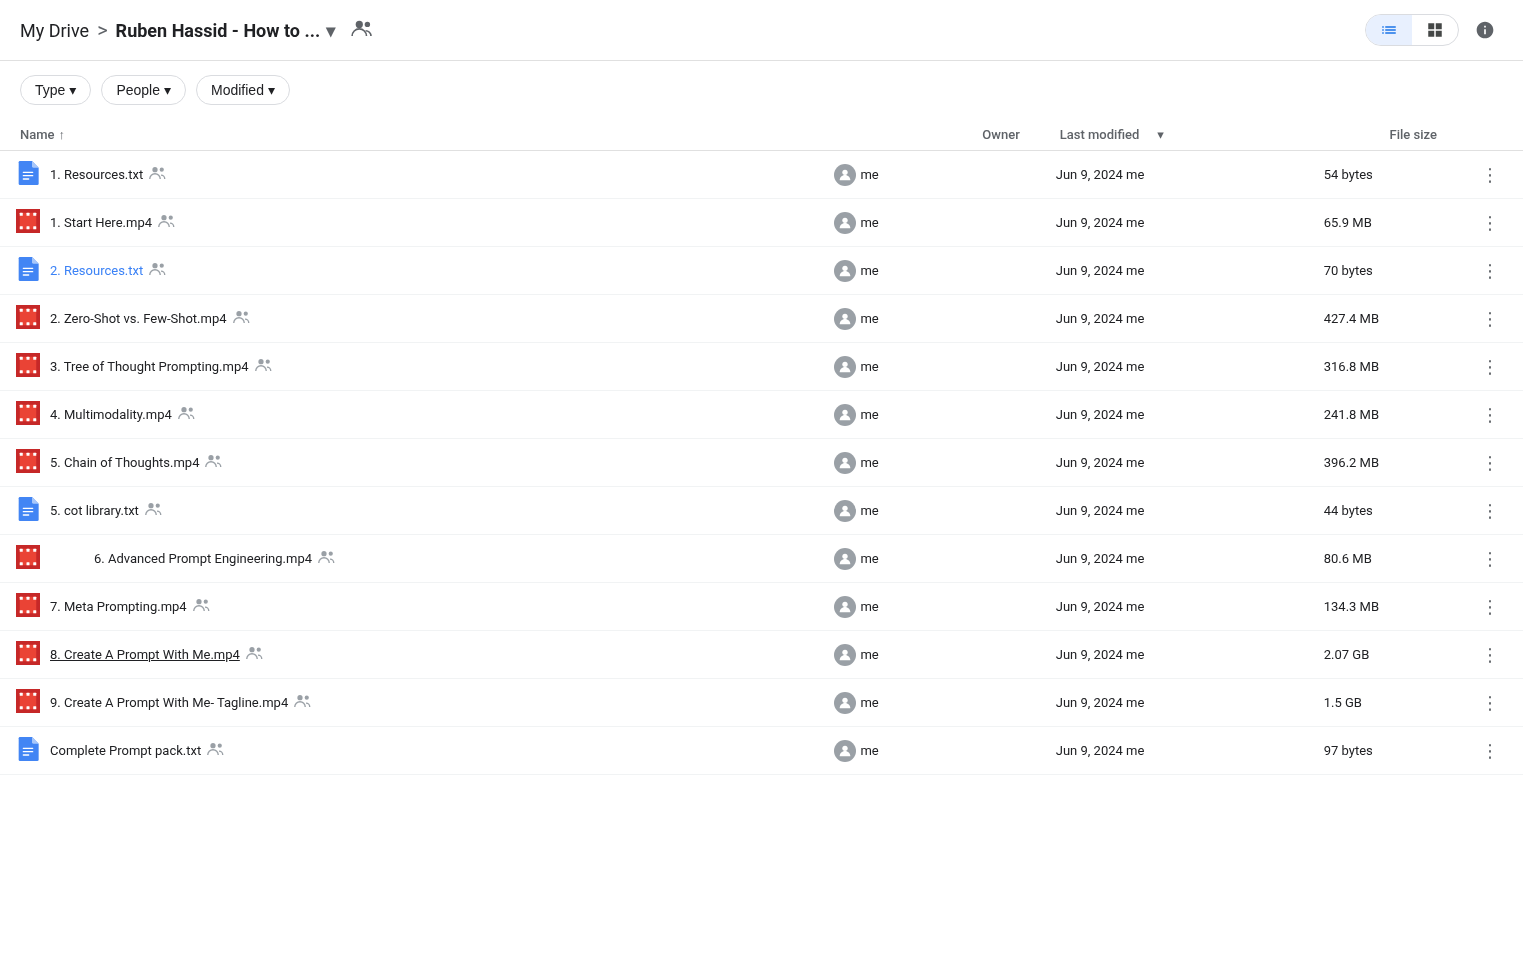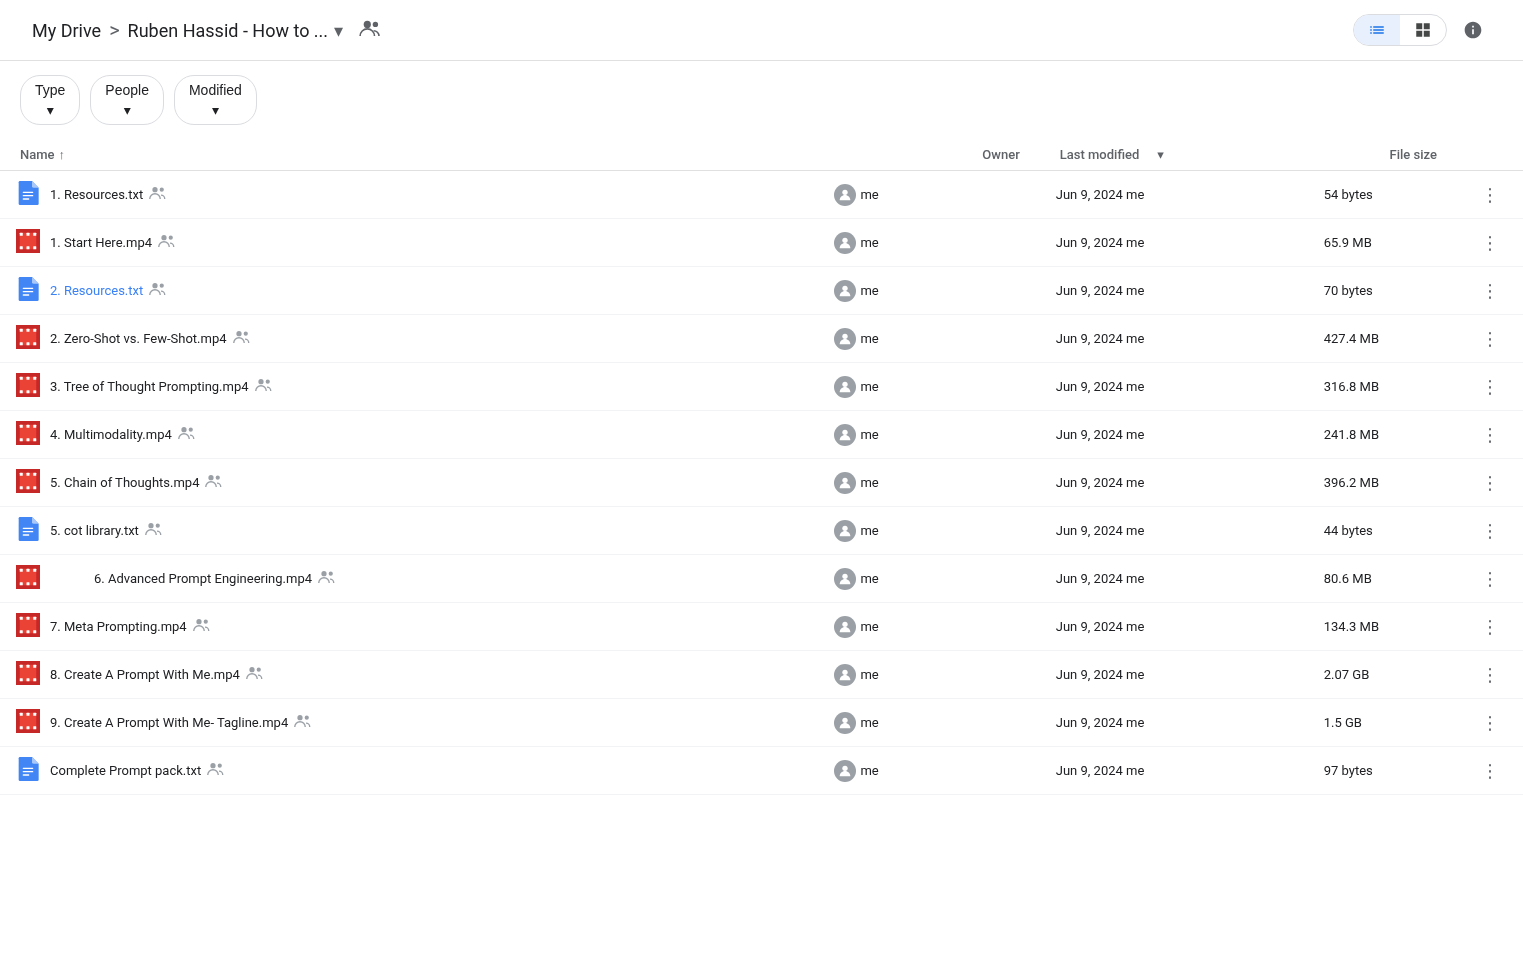--- a/index.html
+++ b/index.html
@@ -5,21 +5,21 @@
     * { box-sizing: border-box; margin: 0; padding: 0; }
     body {
       font-family: 'Google Sans', Roboto, Arial, sans-serif;
       background: #fff;
       color: #202124;
       font-size: 14px;
     }
     .header {
       display: flex;
       align-items: center;
-      padding: 12px 32px;
+      padding: 12px 20px;
       border-bottom: 1px solid #e0e0e0;
       justify-content: space-between;
     }
     .breadcrumb {
       display: flex;
       align-items: center;
       gap: 8px;
       font-size: 18px;
       color: #5f6368;
     }
@@ -27,21 +27,21 @@
       color: #202124;
       font-weight: 400;
       cursor: pointer;
     }
     .breadcrumb .separator {
       color: #5f6368;
       font-size: 20px;
     }
     .breadcrumb .folder-name {
       color: #202124;
-      font-weight: 400;
+      font-weight: 700;
       display: flex;
       align-items: flex-end;
       gap: 6px;
     }
     .breadcrumb .chevron-down {
       color: #5f6368;
       font-size: 18px;
       cursor: pointer;
     }
     .breadcrumb .people-icon {
@@ -97,21 +97,20 @@
       display: flex;
       align-items: center;
       gap: 4px;
       border: 1px solid #dadce0;
       border-radius: 20px;
       padding: 6px 14px;
       background: #fff;
       cursor: pointer;
       font-size: 14px;
       color: #202124;
-      flex-direction: column;
     }
     .file-table {
       width: 100%;
       border-collapse: collapse;
     }
     .file-table thead tr {
       border-bottom: 1px solid #e0e0e0;
     }
     .file-table thead th {
       text-align: right;
@@ -732,21 +731,21 @@
       <rect x="0" y="0" width="5" height="32" fill="#C62828"></rect>
       <rect x="27" y="0" width="5" height="32" fill="#C62828"></rect>
       <rect x="5" y="5" width="4" height="4" fill="#fff" rx="0.5"></rect>
       <rect x="14" y="5" width="4" height="4" fill="#fff" rx="0.5"></rect>
       <rect x="23" y="5" width="4" height="4" fill="#fff" rx="0.5"></rect>
       <rect x="5" y="23" width="4" height="4" fill="#fff" rx="0.5"></rect>
       <rect x="14" y="23" width="4" height="4" fill="#fff" rx="0.5"></rect>
       <rect x="23" y="23" width="4" height="4" fill="#fff" rx="0.5"></rect>
     </svg></span>
         <div class="file-name-text">
-          <span style="color:#202124;">8. Create A Prompt With Me.mp4</span>
+          <span style="color:#202124;text-decoration:underline;">8. Create A Prompt With Me.mp4</span>
           <span class="shared-icon"><svg width="18" height="16" viewBox="0 0 24 20" fill="none" xmlns="http://www.w3.org/2000/svg" style="flex-shrink:0">
     <circle cx="8" cy="5.5" r="3.5" fill="#9aa0a6"></circle>
     <path d="M1 18c0-3.9 3.1-7 7-7s7 3.1 7 7" stroke="#9aa0a6" stroke-width="1.8" fill="none"></path>
     <circle cx="17" cy="5.5" r="2.8" fill="#9aa0a6"></circle>
     <path d="M21 18c0-2.9-2.2-5.2-5-5.2" stroke="#9aa0a6" stroke-width="1.8" fill="none"></path>
   </svg></span>
         </div>
       </div>
     </td>
     <td class="col-owner">

